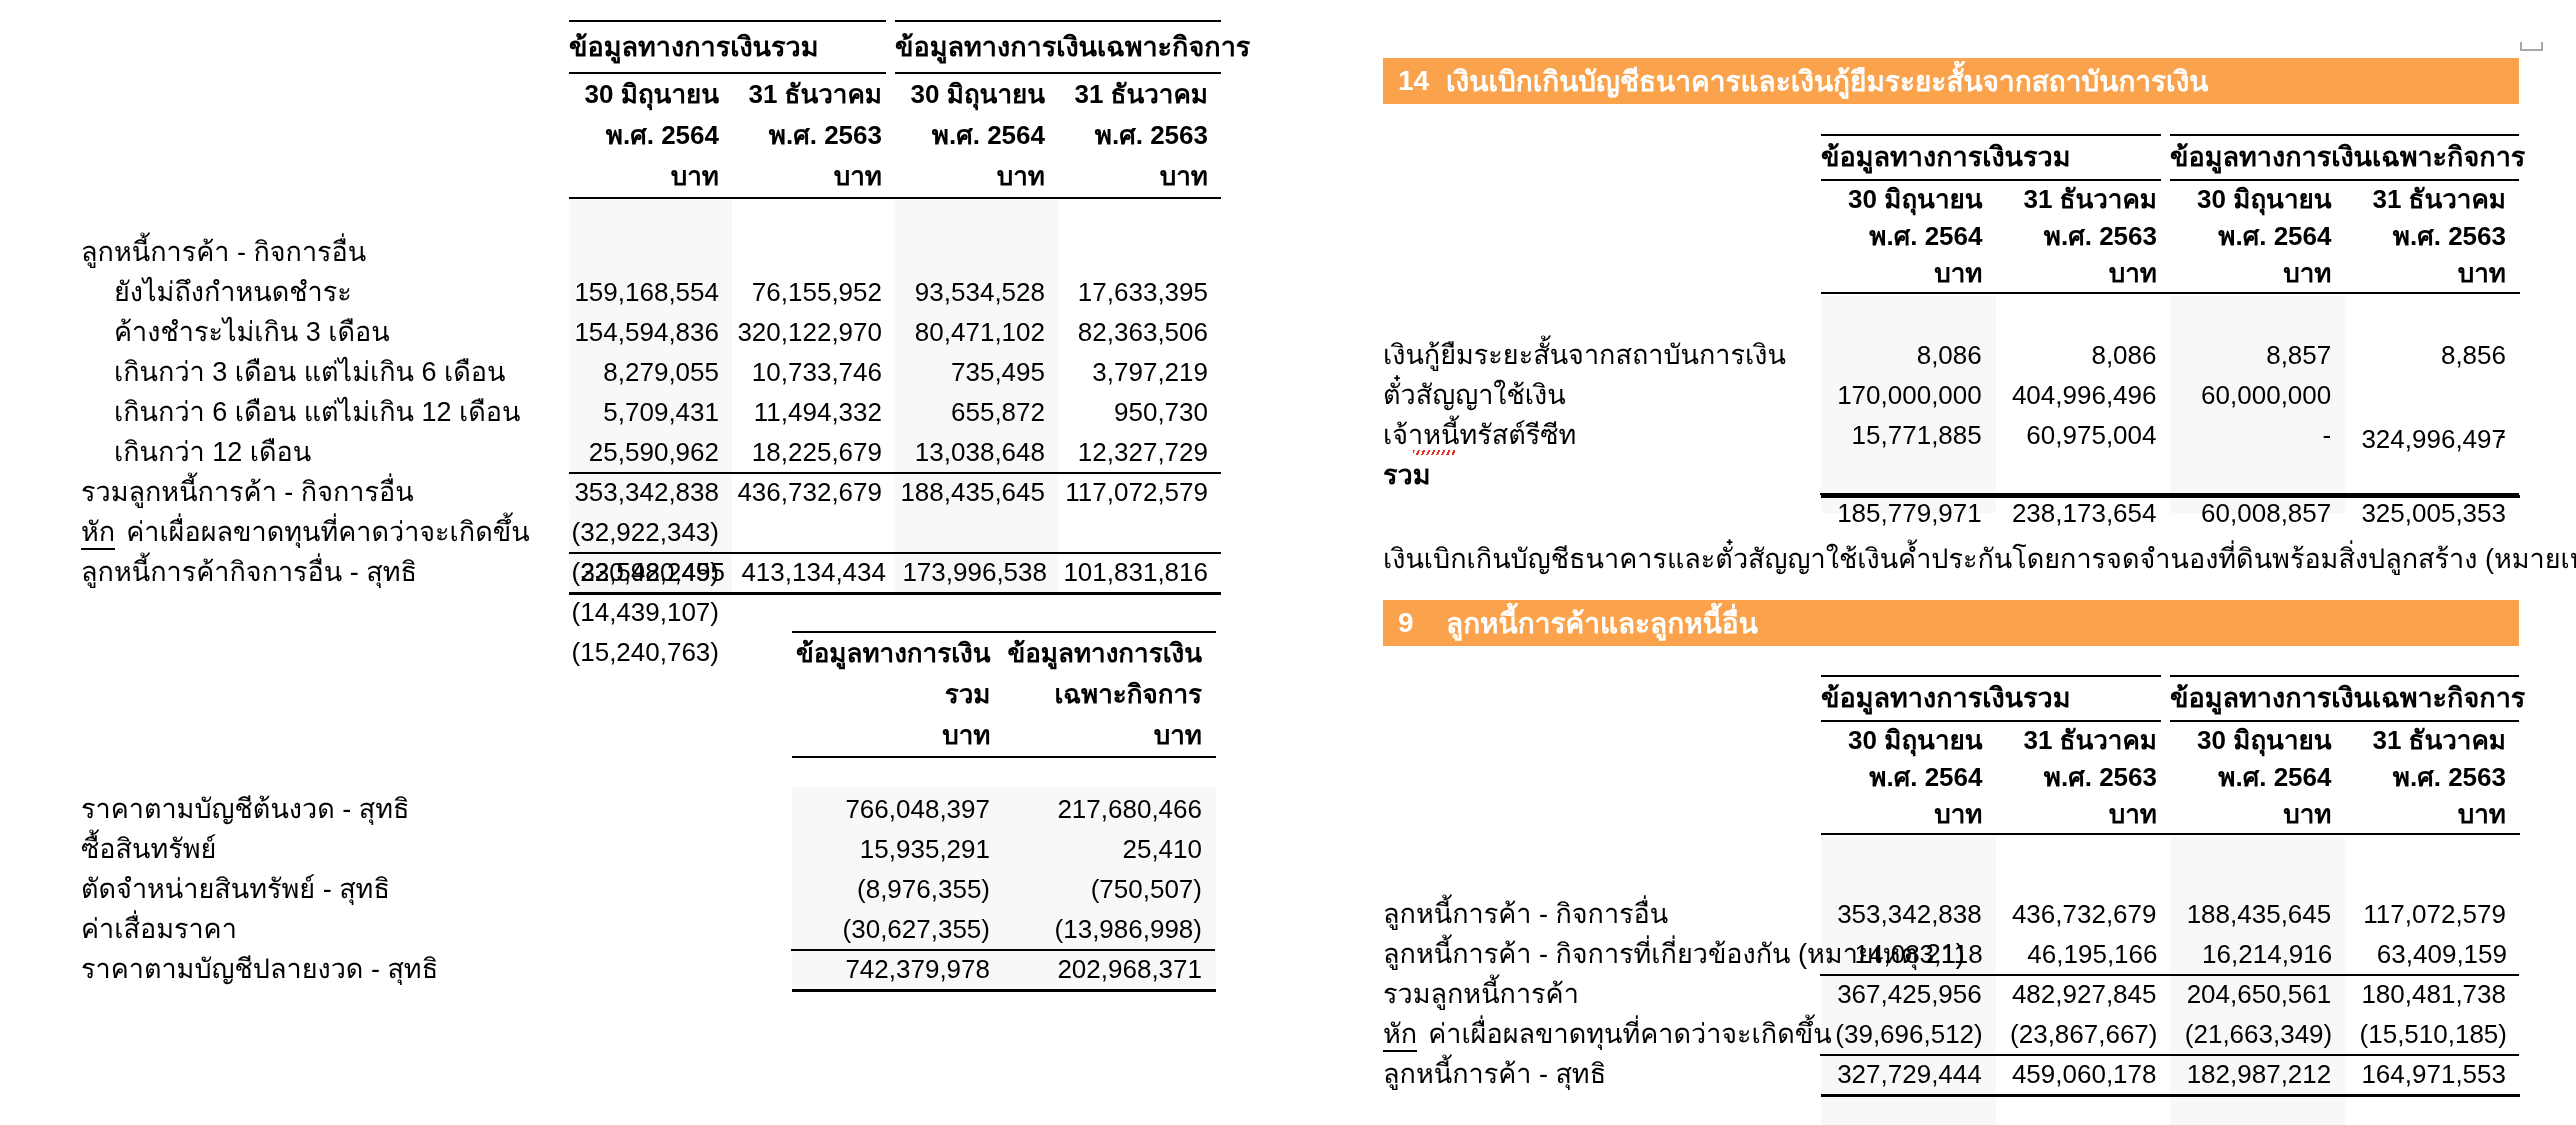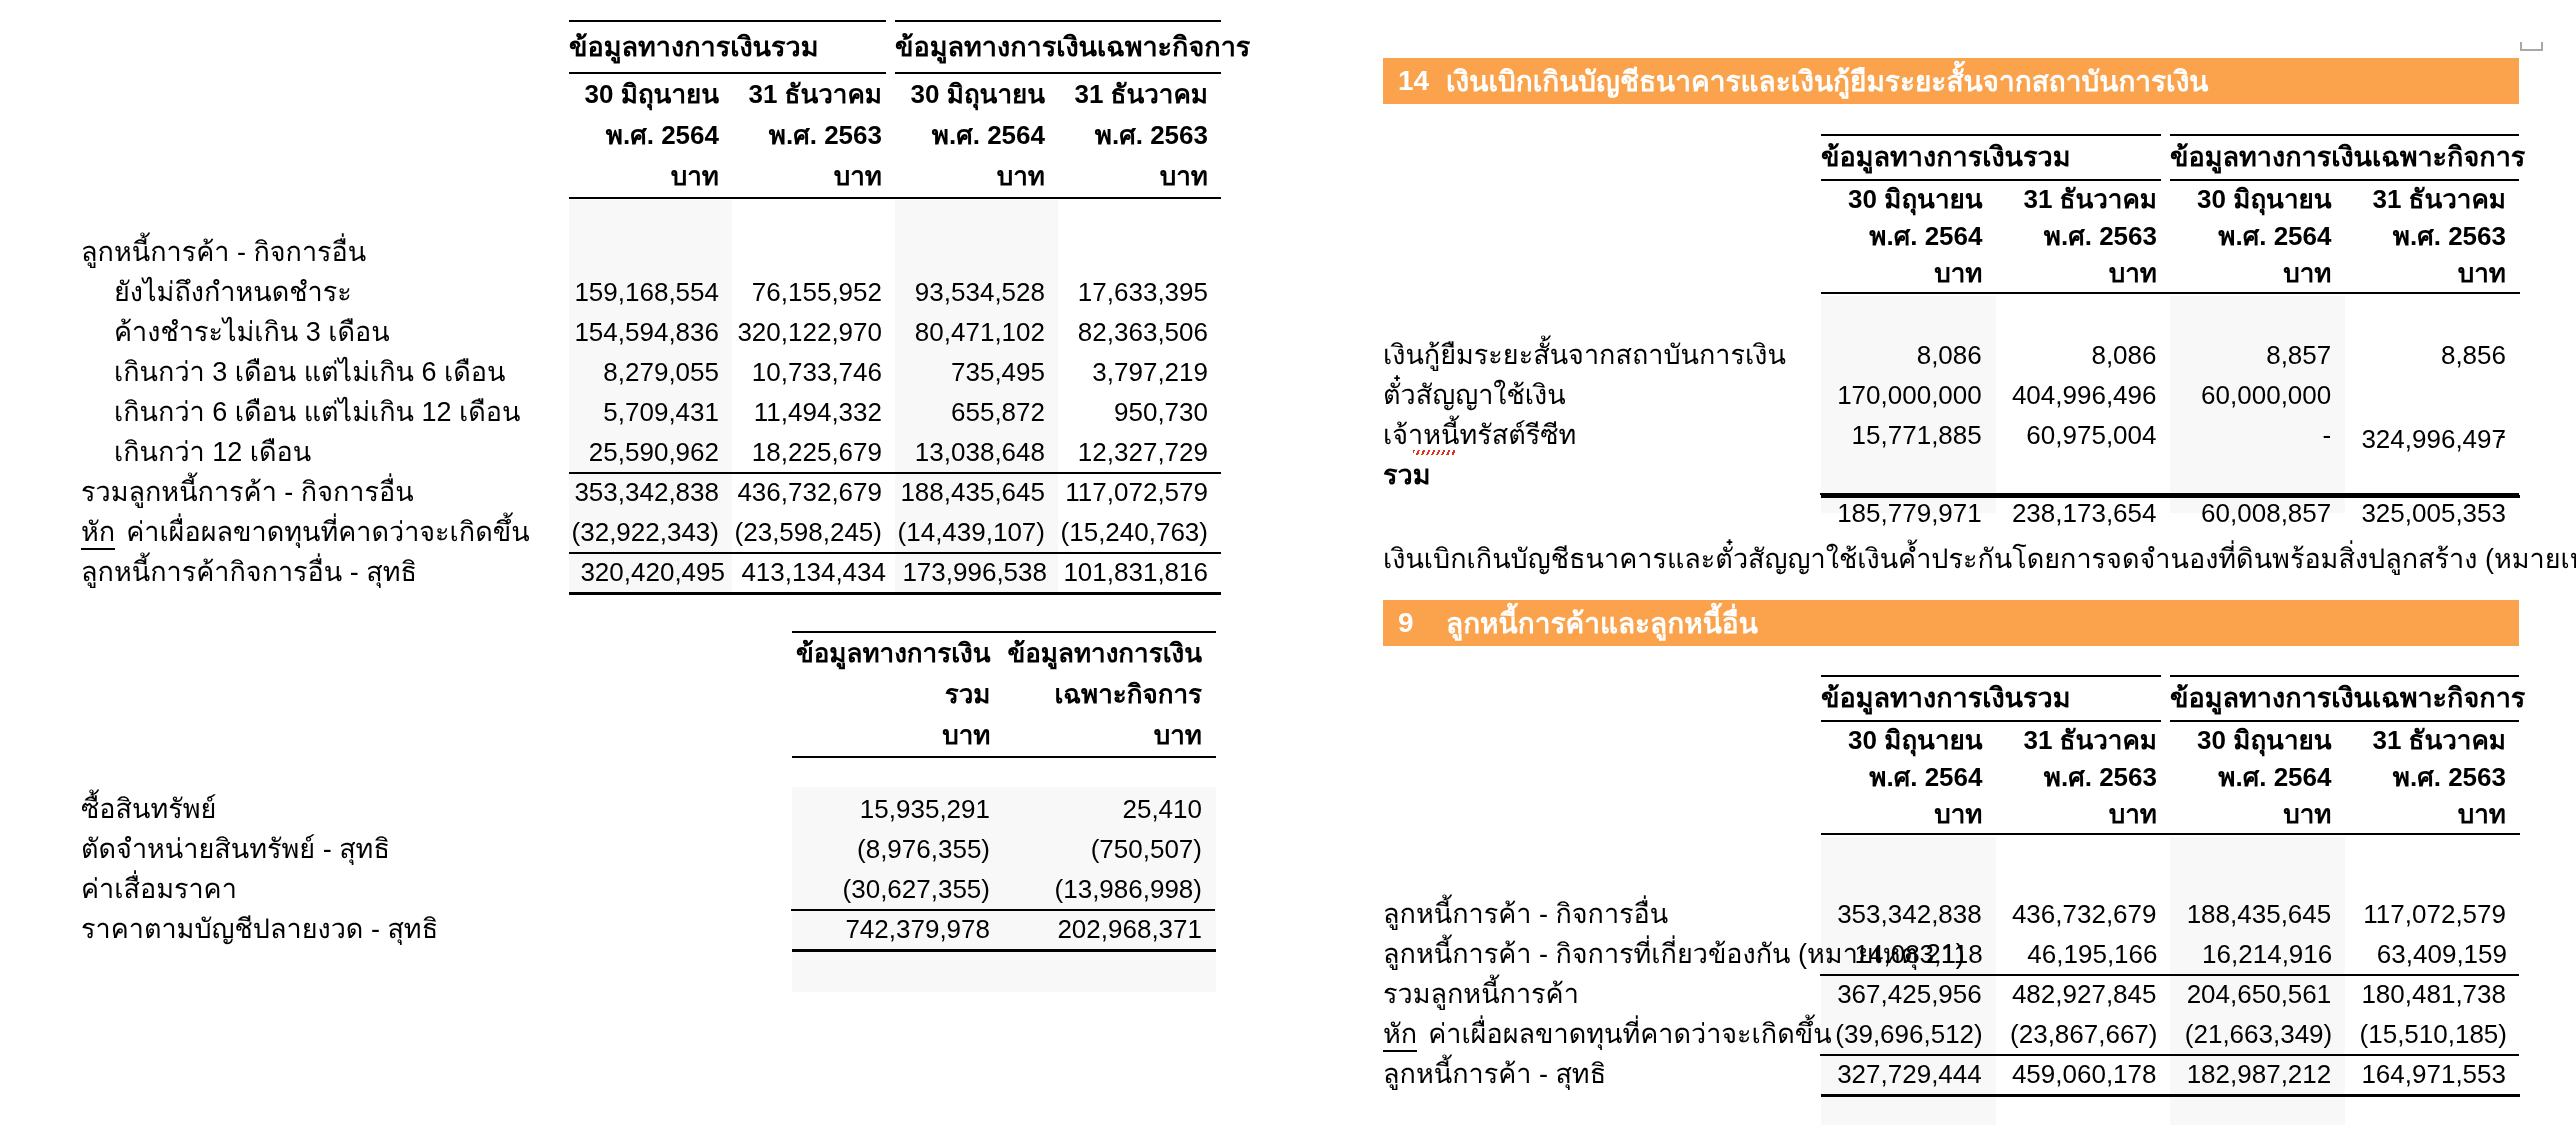--- a/index.html
+++ b/index.html
@@ -125,21 +125,21 @@
           <div class="rlabel" style="width: 488px; line-height: 40px;">รวมลูกหนี้การค้า - กิจการอื่น</div>
           <div class="cells rt" style="width: 652px;">
             <div class="cell" style="width: 163px; line-height: 37px;">353,342,838</div>
             <div class="cell" style="width: 163px; line-height: 37px;">436,732,679</div>
             <div class="cell" style="width: 163px; line-height: 37px;">188,435,645</div>
             <div class="cell" style="width: 163px; line-height: 37px;">117,072,579</div>
           </div>
         </div>
         <div class="trow" style="height: 40px;">
           <div class="rlabel" style="width: 488px; line-height: 40px;"><span class="hak">หัก</span>ค่าเผื่อผลขาดทุนที่คาดว่าจะเกิดขึ้น</div>
-          <div class="cells" style="width: 652px;">
+          <div class="cells" style="width: 652px; flex-direction: column;">
             <div class="cell" style="width: 163px; line-height: 40px;">(32,922,343)</div>
             <div class="cell" style="width: 163px; line-height: 40px;">(23,598,245)</div>
             <div class="cell" style="width: 163px; line-height: 40px;">(14,439,107)</div>
             <div class="cell" style="width: 163px; line-height: 40px;">(15,240,763)</div>
           </div>
         </div>
         <div class="trow" style="height: 40px;">
           <div class="rlabel" style="width: 488px; line-height: 40px;">ลูกหนี้การค้ากิจการอื่น - สุทธิ</div>
           <div class="cells rt" style="width: 652px;">
             <div class="cell" style="width: 163px; line-height: 37px; margin-left: 8px;">320,420,495</div>
@@ -163,20 +163,27 @@
         <div class="hcell" style="width: 212px; line-height: 41px;">รวม</div>
         <div class="hcell" style="width: 212px; line-height: 41px;">เฉพาะกิจการ</div>
       </div>
       <div class="hdrrow" style="margin-left: 711px;">
         <div class="hcell" style="width: 212px; line-height: 41px;">บาท</div>
         <div class="hcell" style="width: 212px; line-height: 41px;">บาท</div>
       </div>
       <div class="hrule" style="margin-left: 711px; width: 424px;"></div>
       <div style="padding-top: 31px;">
         <div class="trow" style="height: 40px;">
+          <div class="rlabel" style="width: 711px; line-height: 40px;">ราคาตามบัญชีต้นงวด - สุทธิ</div>
+          <div class="cells" style="width: 424px;">
+            <div class="cell" style="width: 212px; line-height: 40px;">766,048,397</div>
+            <div class="cell" style="width: 212px; line-height: 40px;">217,680,466</div>
+          </div>
+        </div>
+        <div class="trow" style="height: 40px;">
           <div class="rlabel" style="width: 711px; line-height: 40px;">ซื้อสินทรัพย์</div>
           <div class="cells" style="width: 424px; align-items: flex-end;">
             <div class="cell" style="width: 212px; line-height: 40px;">15,935,291</div>
             <div class="cell" style="width: 212px; line-height: 40px;">25,410</div>
           </div>
         </div>
         <div class="trow" style="height: 40px;">
           <div class="rlabel" style="width: 711px; line-height: 40px;">ตัดจำหน่ายสินทรัพย์ - สุทธิ</div>
           <div class="cells" style="width: 424px;">
             <div class="cell" style="width: 212px; line-height: 40px;">(8,976,355)</div>

